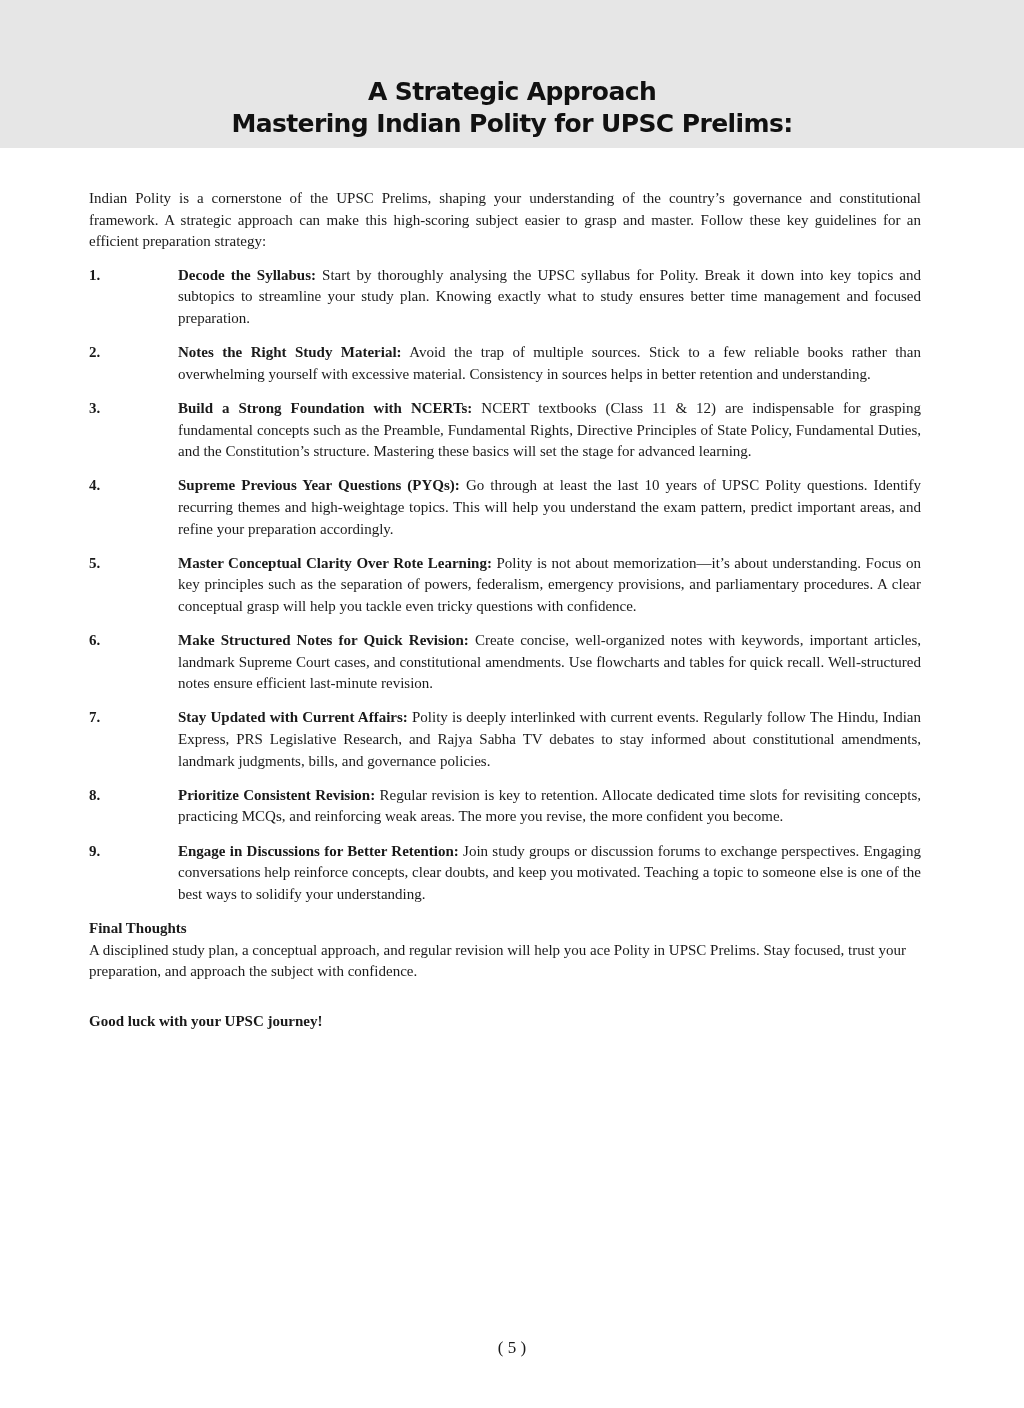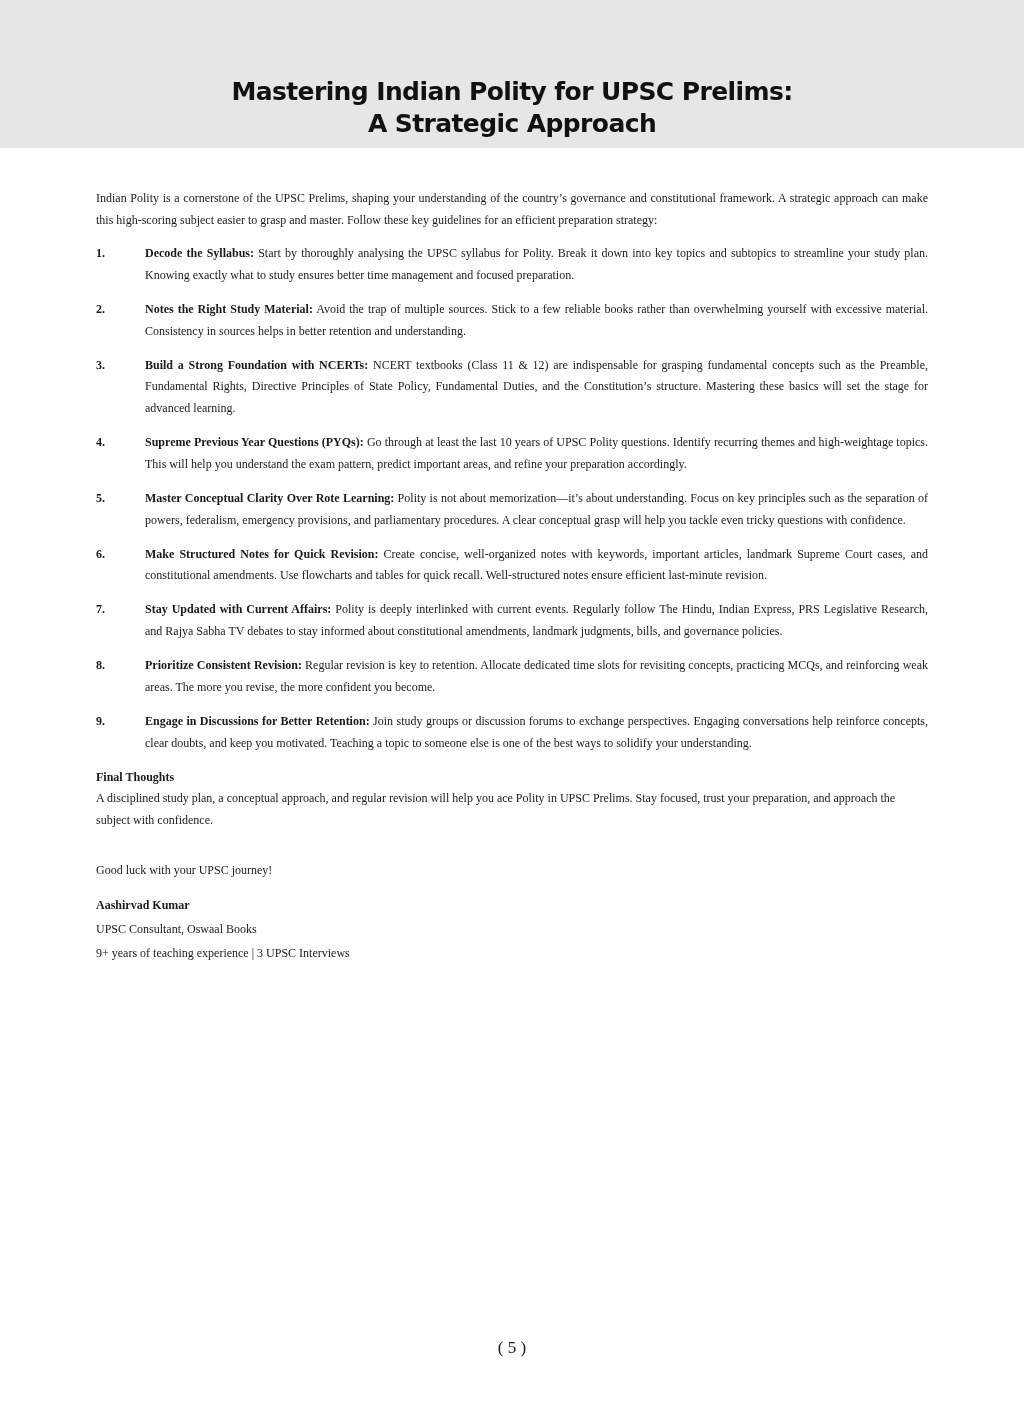--- a/index.html
+++ b/index.html
@@ -14,48 +14,48 @@
     }
     .title {
       position: absolute; left: 0; width: 1024px; top: 76px;
       text-align: center;
       font-family: "DejaVu Sans", "Liberation Sans", sans-serif;
       font-weight: bold; font-size: 25px; line-height: 32px;
       color: #111; letter-spacing: -0.6px;
     }
     .title div { white-space: nowrap; }
     .content {
-      position: absolute; left: 96px; top: 188px; width: 832px;
-      font-size: 12px; line-height: 21.6px;
+      position: absolute; left: 89px; top: 188px; width: 832px;
+      font-size: 15px; line-height: 21.6px;
     }
     .intro { text-align: justify; margin: 0 0 12px 0; }
     .list { margin: 0; padding: 0; list-style: none; }
     .list-item {
       display: flex; margin-bottom: 12.6px;
     }
     .num { width: 49px; flex: 0 0 49px; font-weight: bold; }
-    .item-body { flex: 1; text-align: justify; }
+    .item-body { flex: 1; text-align: justify; margin-left: 40px; }
     .item-title { font-weight: bold; }
     .section-heading { font-weight: bold; margin: 2px 0 0 0; }
     .final-para { margin: 0 0 28px 0; }
-    .closing { font-weight: normal; margin: 4px 0 12px 0; }
+    .closing { font-weight: bold; margin: 4px 0 12px 0; }
     .author-name { font-weight: bold; }
     .author-line { margin: 0; line-height: 24px; }
     .page-number {
       position: absolute; left: 0; width: 1024px; top: 1338px;
       text-align: center; font-size: 17px;
     }
   </style>
 </head>
 <body>
 
 <div class="header-band"></div>
 <div class="title">
+  <div>A Strategic Approach</div>
   <div>Mastering Indian Polity for UPSC Prelims:</div>
-  <div>A Strategic Approach</div>
 </div>
 
 <div class="content">
   <p class="intro">Indian Polity is a cornerstone of the UPSC Prelims, shaping your understanding of the country’s governance and constitutional framework. A strategic approach can make this high-scoring subject easier to grasp and master. Follow these key guidelines for an efficient preparation strategy:</p>
 
   <ol class="list">
     <li class="list-item">
       <span class="num">1.</span>
       <span class="item-body"><span class="item-title">Decode the Syllabus:</span><span> Start by thoroughly analysing the UPSC syllabus for Polity. Break it down into key topics and subtopics to streamline your study plan. Knowing exactly what to study ensures better time management and focused preparation.</span></span>
     </li>
@@ -90,20 +90,15 @@
     <li class="list-item">
       <span class="num">9.</span>
       <span class="item-body"><span class="item-title">Engage in Discussions for Better Retention:</span><span> Join study groups or discussion forums to exchange perspectives. Engaging conversations help reinforce concepts, clear doubts, and keep you motivated. Teaching a topic to someone else is one of the best ways to solidify your understanding.</span></span>
     </li>
   </ol>
 
   <div class="section-heading">Final Thoughts</div>
   <p class="final-para">A disciplined study plan, a conceptual approach, and regular revision will help you ace Polity in UPSC Prelims. Stay focused, trust your preparation, and approach the subject with confidence.</p>
   <p class="closing">Good luck with your UPSC journey!</p>
 
-  <div>
-    <p class="author-line author-name">Aashirvad Kumar</p>
-    <p class="author-line">UPSC Consultant, Oswaal Books</p>
-    <p class="author-line">9+ years of teaching experience | 3 UPSC Interviews</p>
-  </div>
 </div>
 
 <div class="page-number">( 5 )</div>
 
 </body></html>

